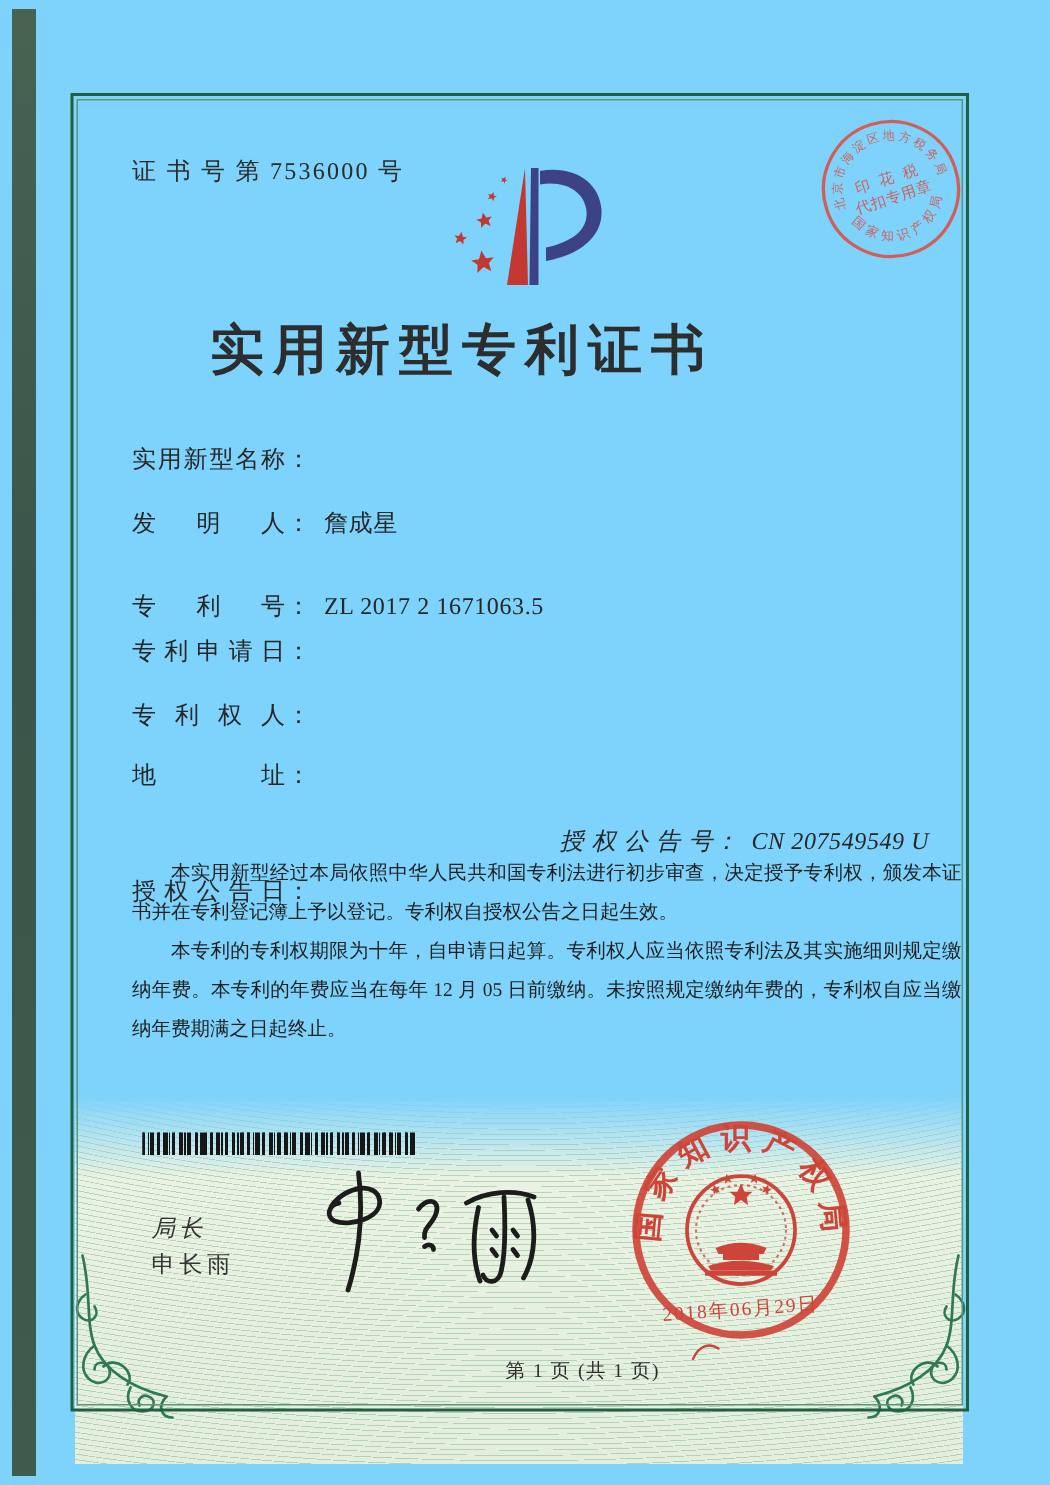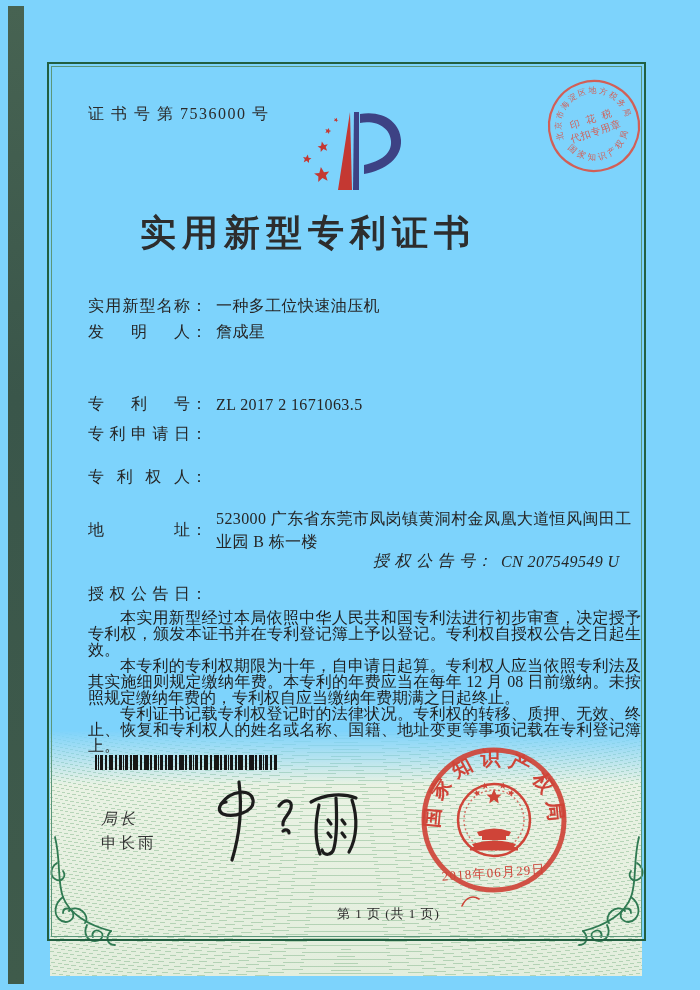--- a/index.html
+++ b/index.html
@@ -28,25 +28,25 @@
   .logo{position:absolute;left:298px;top:110px;z-index:4;}
   .title{position:absolute;left:47px;top:209px;width:522px;text-align:center;
          font-size:36px;font-weight:700;letter-spacing:6px;color:#2d2d2d;z-index:4;}
 
   .f-row{position:absolute;left:88px;display:flex;align-items:center;
          font-size:16px;z-index:4;color:#262626;}
   .f-label{display:inline-block;width:102px;text-align:justify;text-align-last:justify;white-space:nowrap;}
   .f-colon{margin-left:1px;}
   .f-value{margin-left:9px;letter-spacing:.4px;white-space:nowrap;}
   .f-value.wrap{white-space:normal;width:428px;line-height:23px;}
-  .r0{top:296px}.r1{top:322px}.r2{top:394px}.r3{top:424px}.r4{top:467px}
+  .r0{top:296px}.r1{top:339px}.r2{top:394px}.r3{top:424px}.r4{top:467px}
   .r5{top:507px}.r6{top:584px}.r7{top:551px;left:373px;font-style:italic;}
 
-  .body-text{position:absolute;left:88px;top:610px;width:553px;z-index:4;
-             font-size:16px;line-height:16px;text-align:justify;color:#1f1f1f;}
+  .body-text{position:absolute;left:88px;top:569px;width:553px;z-index:4;
+             font-size:13px;line-height:26px;text-align:justify;color:#1f1f1f;}
   .body-text p{margin:0;text-indent:2em;}
 
   .barcode{position:absolute;left:95px;top:755px;width:182px;height:15px;z-index:4;
            background-image:
              repeating-linear-gradient(90deg,#161616 0 2px,transparent 2px 5px),
              repeating-linear-gradient(90deg,#161616 0 1px,transparent 1px 3.5px);}
   .commissioner{position:absolute;z-index:4;font-family:"Liberation Sans","DejaVu Sans",sans-serif;
                 color:#333;font-size:15.5px;letter-spacing:3px;}
   .c-title{left:101px;top:809px;font-style:italic;}
   .c-name{left:101px;top:833px;}
@@ -108,21 +108,20 @@
       <path d="M62,4 C85,0 102,12 103,30 C104,48 88,60 66,64 L66,55
                C84,51 94,43 93,31 C92,18 79,10 62,13 Z"></path>
     </g>
   </svg>
 
   <div class="title">实用新型专利证书</div>
 
   <div class="f-row r0">
     <span class="f-label">实用新型名称</span>
       <span class="f-colon">：</span>
-    <span class="f-value">一种多工位快速油压机</span>
   </div>
   <div class="f-row r1">
     <span class="f-label">发明人</span>
       <span class="f-colon">：</span>
     <span class="f-value">詹成星</span>
   </div>
   <div class="f-row r2">
     <span class="f-label">专利号</span>
       <span class="f-colon">：</span>
     <span class="f-value">ZL 2017 2 1671063.5</span>
@@ -131,36 +130,34 @@
     <span class="f-label">专利申请日</span>
       <span class="f-colon">：</span>
   </div>
   <div class="f-row r4">
     <span class="f-label">专利权人</span>
       <span class="f-colon">：</span>
   </div>
   <div class="f-row r5">
     <span class="f-label">地址</span>
       <span class="f-colon">：</span>
-    <span class="f-value wrap">523000 广东省东莞市凤岗镇黄洞村金凤凰大道恒风闽田工业园 B 栋一楼</span>
   </div>
   <div class="f-row r6">
     <span class="f-label">授权公告日</span>
       <span class="f-colon">：</span>
   </div>
   <div class="f-row r7">
     <span class="f-label">授权公告号</span>
       <span class="f-colon">：</span>
     <span class="f-value">CN 207549549 U</span>
   </div>
 
   <div class="body-text">
     <p>本实用新型经过本局依照中华人民共和国专利法进行初步审查，决定授予专利权，颁发本证书并在专利登记簿上予以登记。专利权自授权公告之日起生效。</p>
-    <p>本专利的专利权期限为十年，自申请日起算。专利权人应当依照专利法及其实施细则规定缴纳年费。本专利的年费应当在每年 12 月 08 日前缴纳。未按照规定缴纳年费的，专利权自应当缴纳年费期满之日起终止。</p>
-    <p>专利证书记载专利权登记时的法律状况。专利权的转移、质押、无效、终止、恢复和专利权人的姓名或名称、国籍、地址变更等事项记载在专利登记簿上。</p>
+    <p>本专利的专利权期限为十年，自申请日起算。专利权人应当依照专利法及其实施细则规定缴纳年费。本专利的年费应当在每年 12 月 05 日前缴纳。未按照规定缴纳年费的，专利权自应当缴纳年费期满之日起终止。</p>
   </div>
 
   <div class="barcode"></div>
 
   <div class="commissioner c-title">局长</div>
   <div class="commissioner c-name">申长雨</div>
 
   <svg class="signature" width="170" height="85" viewBox="0 0 170 85">
     <g stroke="#1c1c1c" stroke-width="3.2" fill="none" stroke-linecap="round" stroke-linejoin="round">
       <path d="M26,26 C36,12 56,10 58,22 C60,34 38,40 28,36 C22,33 24,25 31,24"></path>

